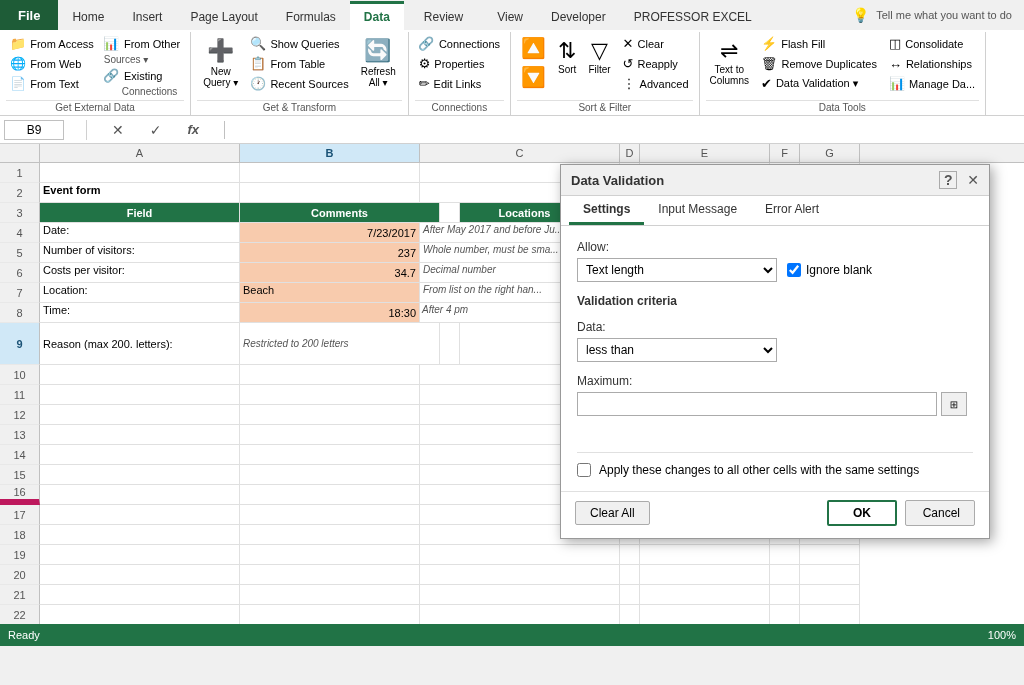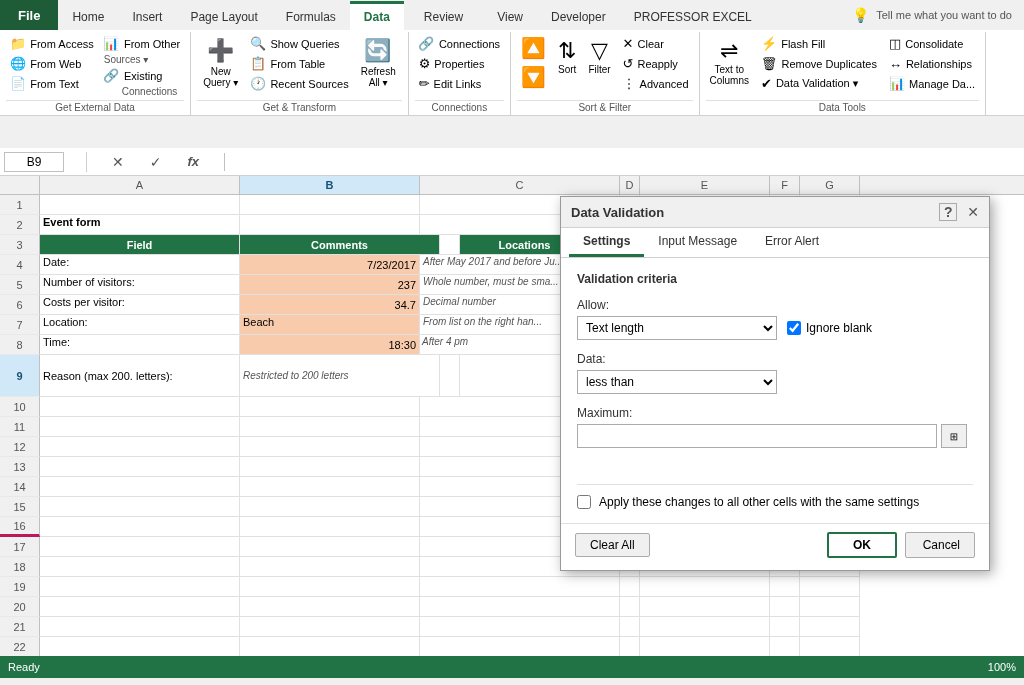--- a/index.html
+++ b/index.html
@@ -172,21 +172,21 @@
         <div class="ribbon-btn-small">
             <span style="font-size:13px;">📊</span>
             <span>Manage Da...</span>
           </div>
       </div>
     </div>
     <div style="font-size:10px; color:#555; text-align:center; padding-bottom:2px; border-top:1px solid #e0e0e0; margin-top:2px; padding-top:1px;">Data Tools</div>
   </div>
 </div>
 
-<div style="display:flex; align-items:center; background:white; border-bottom:1px solid #d0d0d0; height:28px; padding:0 4px; gap:20px;margin-top:32px;">
+<div style="display:flex; align-items:center; background:white; border-bottom:1px solid #d0d0d0; height:28px; padding:0 4px; gap:20px;">
   <input value="B9" style="width: 60px; border: 1px solid rgb(192, 192, 192); padding: 2px 4px; font-size: 12px; text-align: center; outline: none; font-family: inherit;">
   <div style="width:1px; background:#d0d0d0; height:20px; margin:0 2px;"></div>
   <span style="font-size:14px; color:#555; cursor:pointer; padding:0 3px;">✕</span>
   <span style="font-size:14px; color:#555; cursor:pointer; padding:0 3px;">✓</span>
   <span style="font-size:13px; color:#555; cursor:pointer; padding:0 3px; font-style:italic; font-weight:bold;">fx</span>
   <div style="width:1px; background:#c0c0c0; height:18px; margin:0 2px;"></div>
   <input style="flex: 1 1 0%; border: none; outline: none; font-size: 12px; padding: 2px 4px; font-family: inherit;">
 </div>
 
 <div style="position:relative; background:white; overflow:hidden; height:480px;">
@@ -354,21 +354,21 @@
     <div style="width:40px; min-width:40px; border-right:1px solid #c0c0c0; border-bottom:1px solid #e8e8e8; text-align:center; font-size:11px; color:#555; background:#f0f0f0; display:flex; align-items:center; justify-content:center;">15</div>
     <div style="width:200px; border-right:1px solid #e0e0e0; border-bottom:1px solid #e0e0e0;"></div>
     <div style="width:180px; border-right:1px solid #e0e0e0; border-bottom:1px solid #e0e0e0;"></div>
     <div style="width:200px; border-right:1px solid #e0e0e0; border-bottom:1px solid #e0e0e0;"></div>
     <div style="width:20px; border-right:1px solid #e0e0e0; border-bottom:1px solid #e0e0e0;"></div>
     <div style="width:130px; border-right:1px solid #e0e0e0; border-bottom:1px solid #e0e0e0;"></div>
     <div style="width:30px; border-right:1px solid #e0e0e0; border-bottom:1px solid #e0e0e0;"></div>
     <div style="width:60px; border-right:1px solid #e0e0e0; border-bottom:1px solid #e0e0e0;"></div>
   </div>
       <div style="display: flex; min-height: 20px;">
-    <div style="width:40px; min-width:40px; border-right:1px solid #c0c0c0; border-bottom:3px solid #be185d; text-align:center; font-size:11px; color:#555; background:#f0f0f0; display:flex; align-items:center; justify-content:center;">16</div>
+    <div style="width:40px; min-width:40px; border-right:1px solid #c0c0c0; border-bottom:6px solid #be185d; text-align:center; font-size:11px; color:#555; background:#f0f0f0; display:flex; align-items:center; justify-content:center;">16</div>
     <div style="width:200px; border-right:1px solid #e0e0e0; border-bottom:1px solid #e0e0e0;"></div>
     <div style="width:180px; border-right:1px solid #e0e0e0; border-bottom:1px solid #e0e0e0;"></div>
     <div style="width:200px; border-right:1px solid #e0e0e0; border-bottom:1px solid #e0e0e0;"></div>
     <div style="width:20px; border-right:1px solid #e0e0e0; border-bottom:1px solid #e0e0e0;"></div>
     <div style="width:130px; border-right:1px solid #e0e0e0; border-bottom:1px solid #e0e0e0;"></div>
     <div style="width:30px; border-right:1px solid #e0e0e0; border-bottom:1px solid #e0e0e0;"></div>
     <div style="width:60px; border-right:1px solid #e0e0e0; border-bottom:1px solid #e0e0e0;"></div>
   </div>
       <div style="display: flex; min-height: 20px;">
     <div style="width:40px; min-width:40px; border-right:1px solid #c0c0c0; border-bottom:1px solid #e8e8e8; text-align:center; font-size:11px; color:#555; background:#f0f0f0; display:flex; align-items:center; justify-content:center;">17</div>
@@ -443,37 +443,37 @@
         </div>
       </div>
 
       <div style="display:flex; border-bottom:1px solid #d0d0d0; padding:0 8px; background:white;">
         <div style="padding:6px 14px; font-size:12px; cursor:pointer; color:#333; border-bottom:3px solid #217346; font-weight:bold;">Settings</div>
         <div style="padding:6px 14px; font-size:12px; cursor:pointer; color:#333; border-bottom:3px solid transparent;">Input Message</div>
         <div style="padding:6px 14px; font-size:12px; cursor:pointer; color:#333; border-bottom:3px solid transparent;">Error Alert</div>
       </div>
 
       <div style="padding:14px 16px;">
-        <div style="font-size:12px; font-weight:bold; color:#333; margin-bottom:12px;">Validation criteria</div>
-
         <div style="display:flex; align-items:center; gap:8px; margin-bottom:12px;">
           <div style="flex:1;">
             <label style="display:block; font-size:12px; margin-bottom:4px; color:#333;">Allow:</label>
             <div style="display:flex; align-items:center; gap:10px;">
               <select style="height:24px; border:1px solid #ababab; font-size:12px; padding:1px 4px; background:white; width:200px;">
                 <option selected="">Text length</option>
               </select>
               <div style="display:flex; align-items:center; gap:5px;">
                 <input type="checkbox" checked="" style="width: 14px; height: 14px;">
                 <label style="font-size:12px;">Ignore blank</label>
               </div>
             </div>
           </div>
         </div>
 
+        <div style="font-size:12px; font-weight:bold; color:#333; margin-bottom:12px;">Validation criteria</div>
+
         <div style="margin-bottom:12px;">
           <label style="display:block; font-size:12px; margin-bottom:4px; color:#333;">Data:</label>
           <select style="height:24px; border:1px solid #ababab; font-size:12px; padding:1px 4px; background:white; width:200px;">
             <option selected="">less than</option>
           </select>
         </div>
 
         <div style="margin-bottom:12px;">
           <label style="display:block; font-size:12px; margin-bottom:4px; color:#333;">Maximum:</label>
           <div style="display:flex; align-items:center; gap:4px;">

